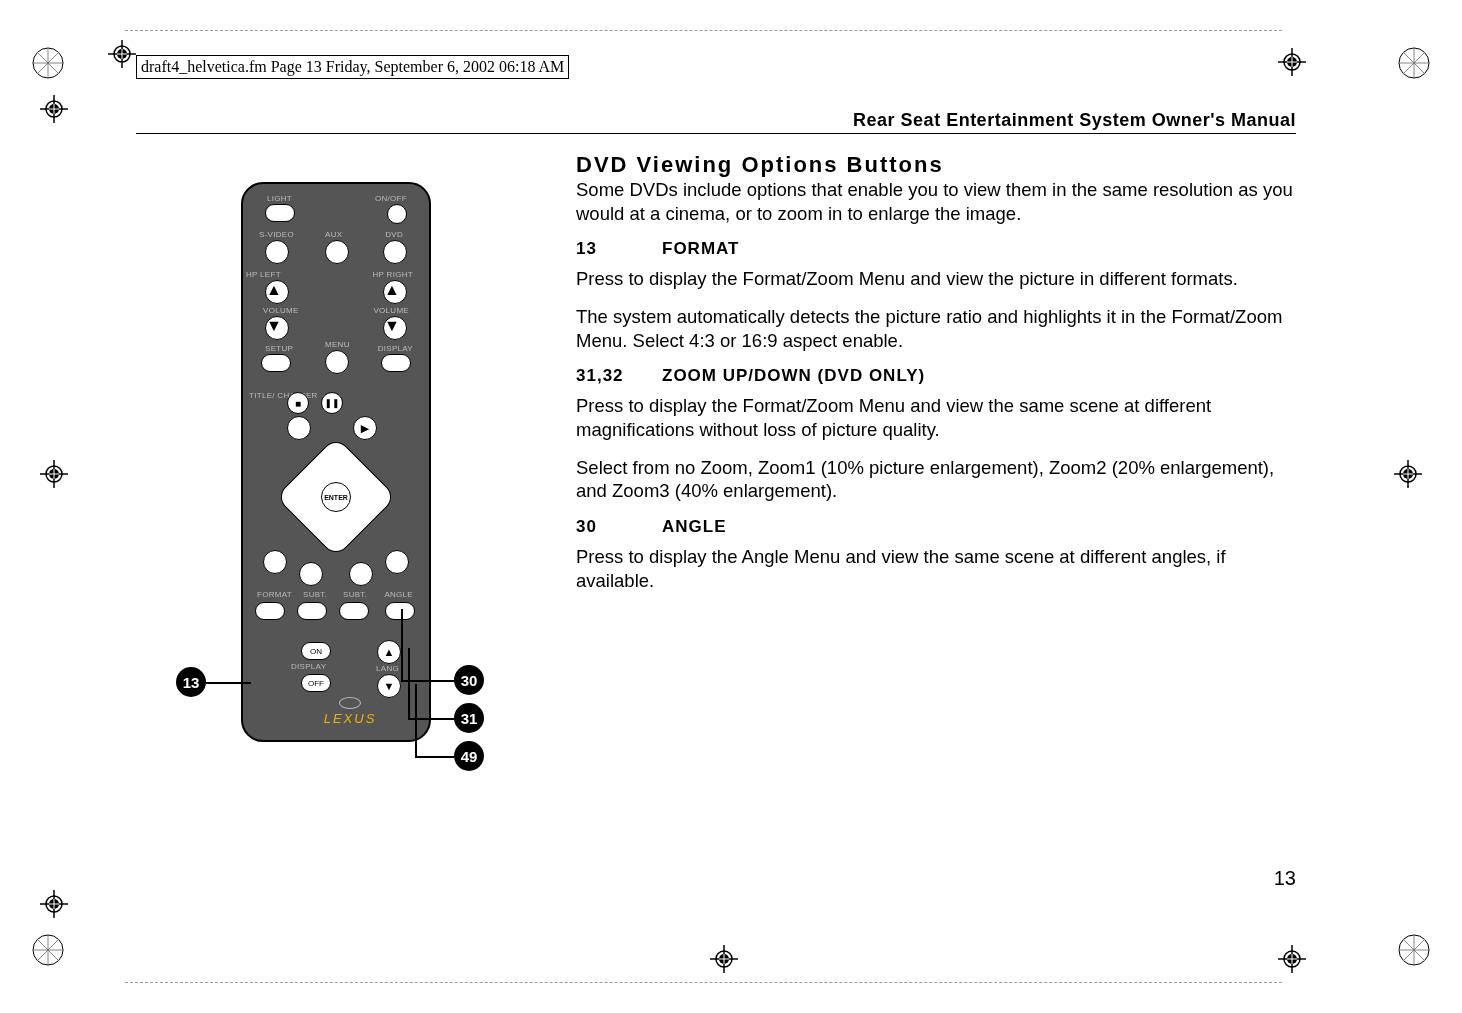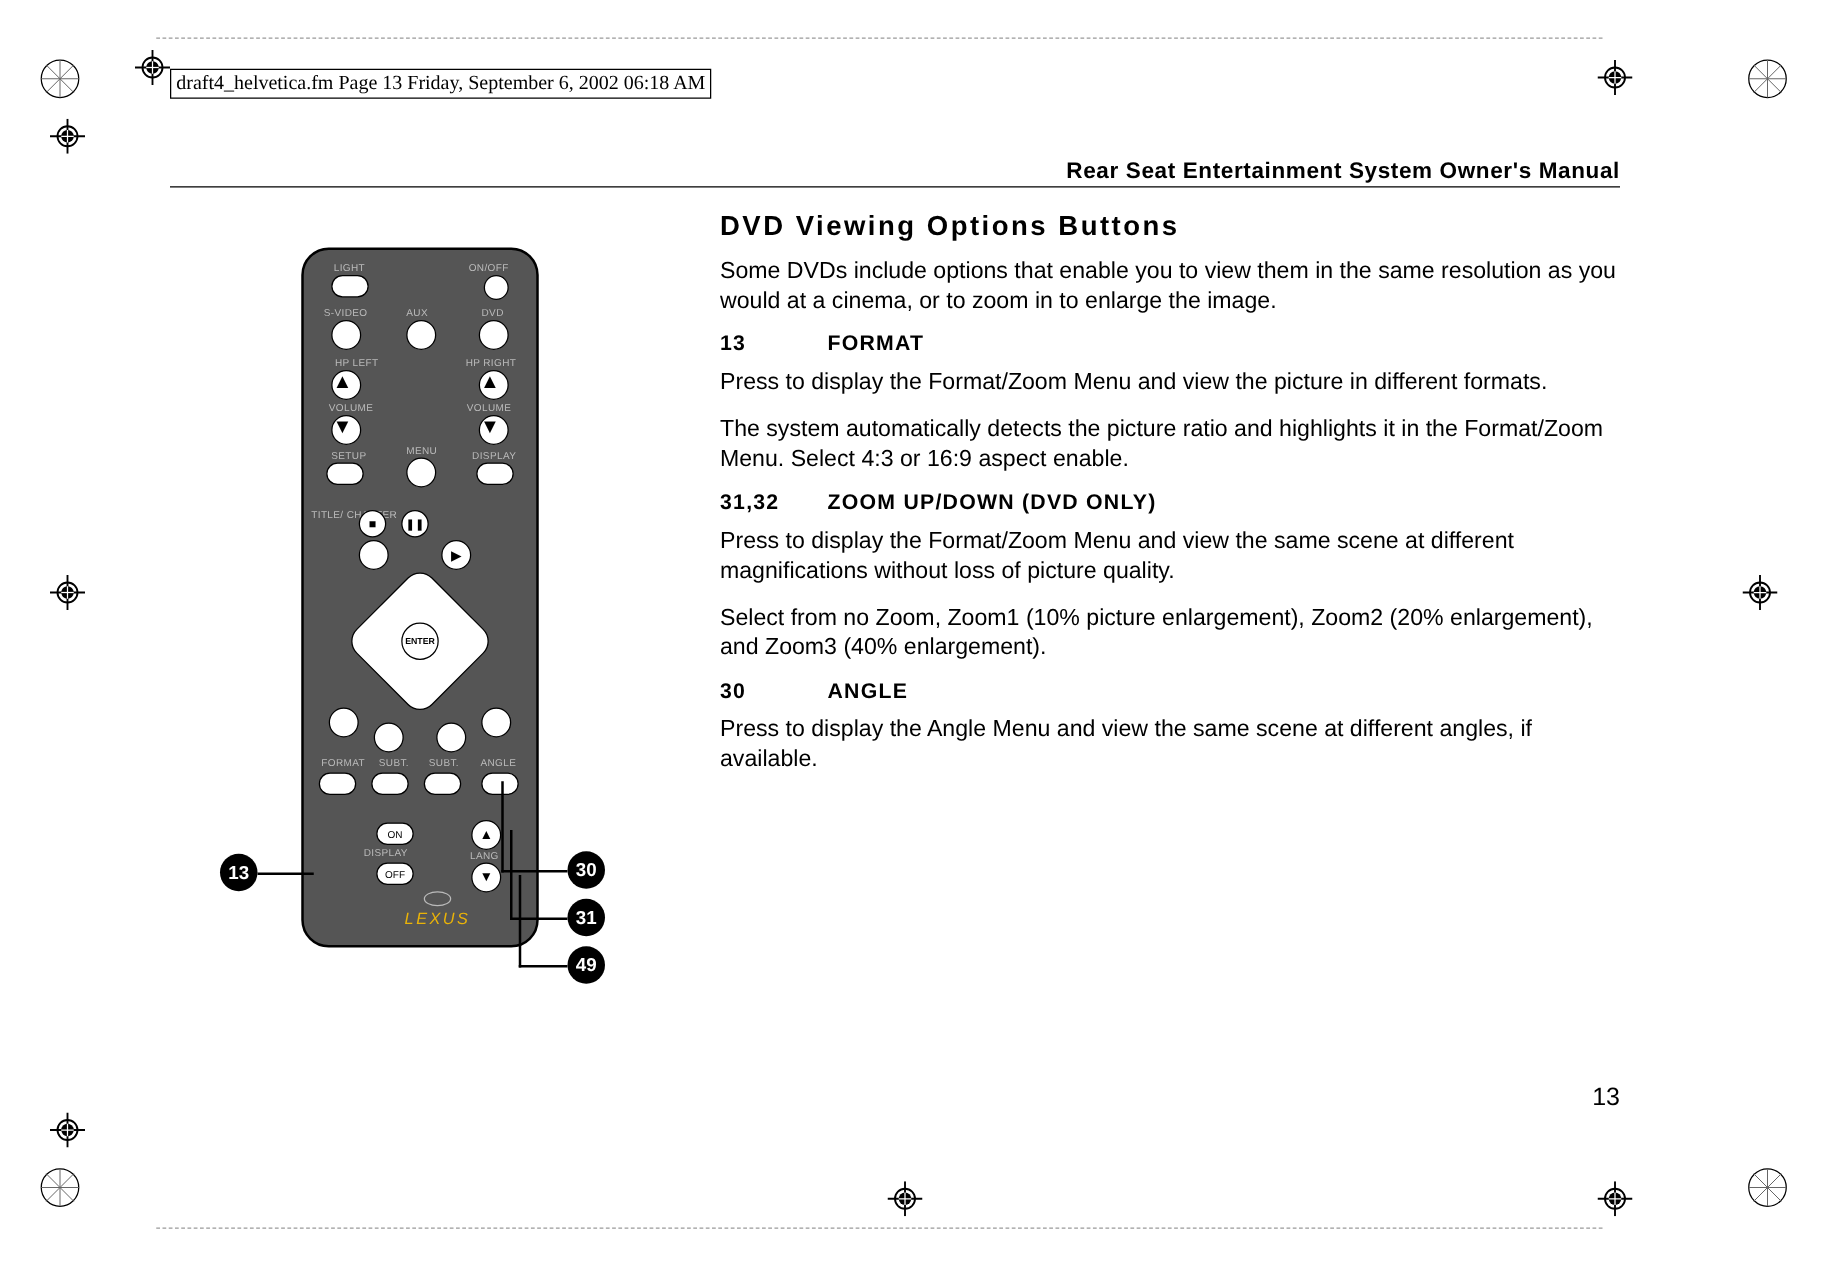--- a/index.html
+++ b/index.html
@@ -28,28 +28,28 @@
 
   
   .crop-line { position: absolute; border: 0; }
   .crop-top { top: 30px; left: 125px; right: 180px; height: 0; border-top: 1px dashed #999; }
   .crop-bottom { bottom: 30px; left: 125px; right: 180px; height: 0; border-top: 1px dashed #999; }
 
   .header-note { position:absolute; top:55px; left:136px; font-size:16px; border:1px solid #000; padding:2px 4px 2px 4px; font-family: "Times New Roman", serif; }
 
   
   .content { position:absolute; top:110px; left:136px; width:1160px; height:800px; }
-  .running-head { text-align:right; font-size:18px; font-weight:bold; letter-spacing:0.5px;margin-top:16px; }
+  .running-head { text-align:right; font-size:18px; font-weight:bold; letter-spacing:0.5px; }
   .rule { border:0; border-top:1.5px solid #000; margin-top:2px; margin-bottom:18px; }
 
   .cols { display:flex; gap:40px; }
   .figure-col { width:400px; position:relative; display:flex; justify-content:center; padding-top:30px; }
   .text-col  { flex:1; }
 
-  .h2 { font-size:22px; font-weight:bold; letter-spacing:2px; margin-bottom:10px; }
+  .h2 { font-size:22px; font-weight:bold; letter-spacing:2px; }
   .body { font-size:18.5px; line-height:1.28; margin-bottom:14px; }
   .label-row { font-size:17px; font-weight:bold; letter-spacing:1px; margin-bottom:8px; display:flex; gap:30px; }
   .label-row .num { min-width:56px; }
   .page-num { position:absolute; right:0; bottom:20px; font-size:20px; }
 
   
   .remote-wrap { position:relative; width:260px; }
   .remote { width:190px; height:560px; background:#555; border-radius:22px; border:2px solid #000; margin:0 auto; position:relative; }
   .remote .logo-area { position:absolute; bottom:14px; left:0; right:0; text-align:center; color:#eab308; font-style:italic; font-size:13px; letter-spacing:2px;padding-left:28px; }
   .remote .logo-area .oval { width:22px; height:12px; border:1.5px solid #bbb; border-radius:50%; margin:0 auto 2px; display:block; }
@@ -215,21 +215,21 @@
             <div class="rbtn oval-btn" style="top:20px; left:22px;"></div>
             <div class="rbtn circ" style="top:20px; right:22px; width:20px; height:20px;"></div>
 
             <span class="rlabel" style="top:46px; left:16px;">S-VIDEO</span>
             <span class="rlabel" style="top:46px; left:82px;">AUX</span>
             <span class="rlabel" style="top:46px; right:26px;">DVD</span>
             <div class="rbtn circ" style="top:56px; left:22px;"></div>
             <div class="rbtn circ" style="top:56px; left:82px;"></div>
             <div class="rbtn circ" style="top:56px; right:22px;"></div>
 
-            <span class="rlabel" style="top:86px; left:25px;">HP LEFT</span>
+            <span class="rlabel" style="top:86px; left:3px;">HP LEFT</span>
             <span class="rlabel" style="top:86px; right:16px;">HP RIGHT</span>
             <div class="rbtn circ" style="top:96px; left:22px;">▲</div>
             <div class="rbtn circ" style="top:96px; right:22px;">▲</div>
             <span class="rlabel" style="top:122px; left:20px;">VOLUME</span>
             <span class="rlabel" style="top:122px; right:20px;">VOLUME</span>
             <div class="rbtn circ" style="top:132px; left:22px;">▼</div>
             <div class="rbtn circ" style="top:132px; right:22px;">▼</div>
 
             <span class="rlabel" style="top:160px; left:22px;">SETUP</span>
             <span class="rlabel" style="top:156px; left:82px;">MENU</span>

